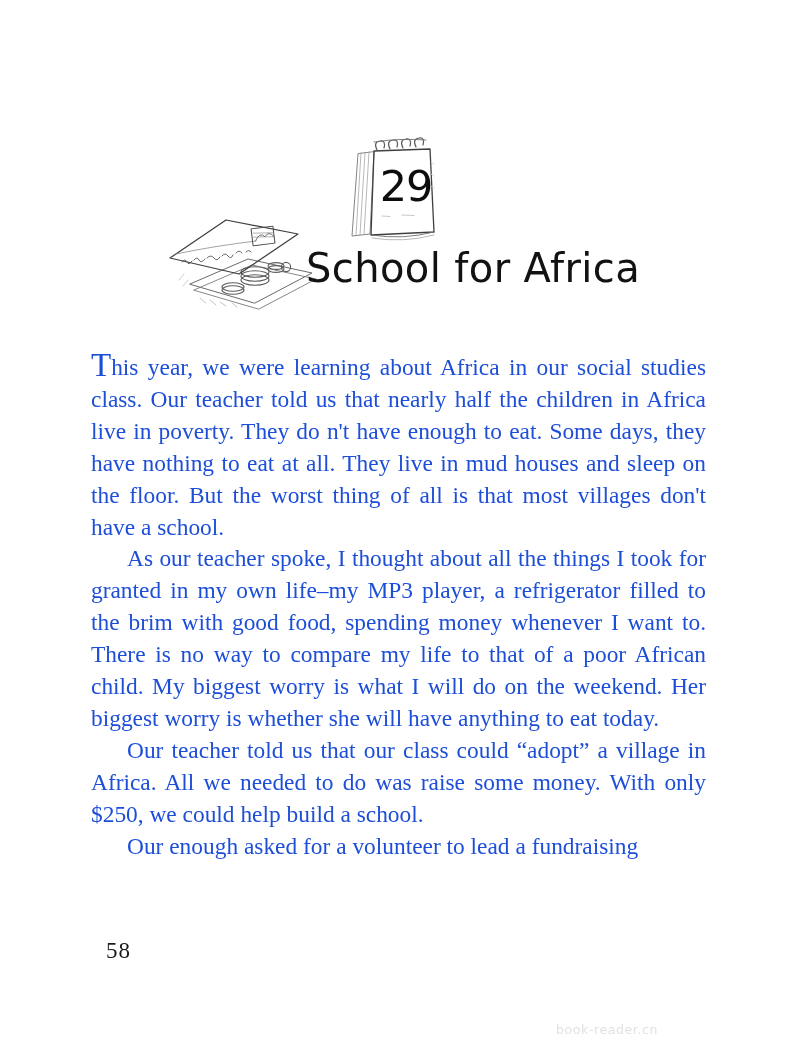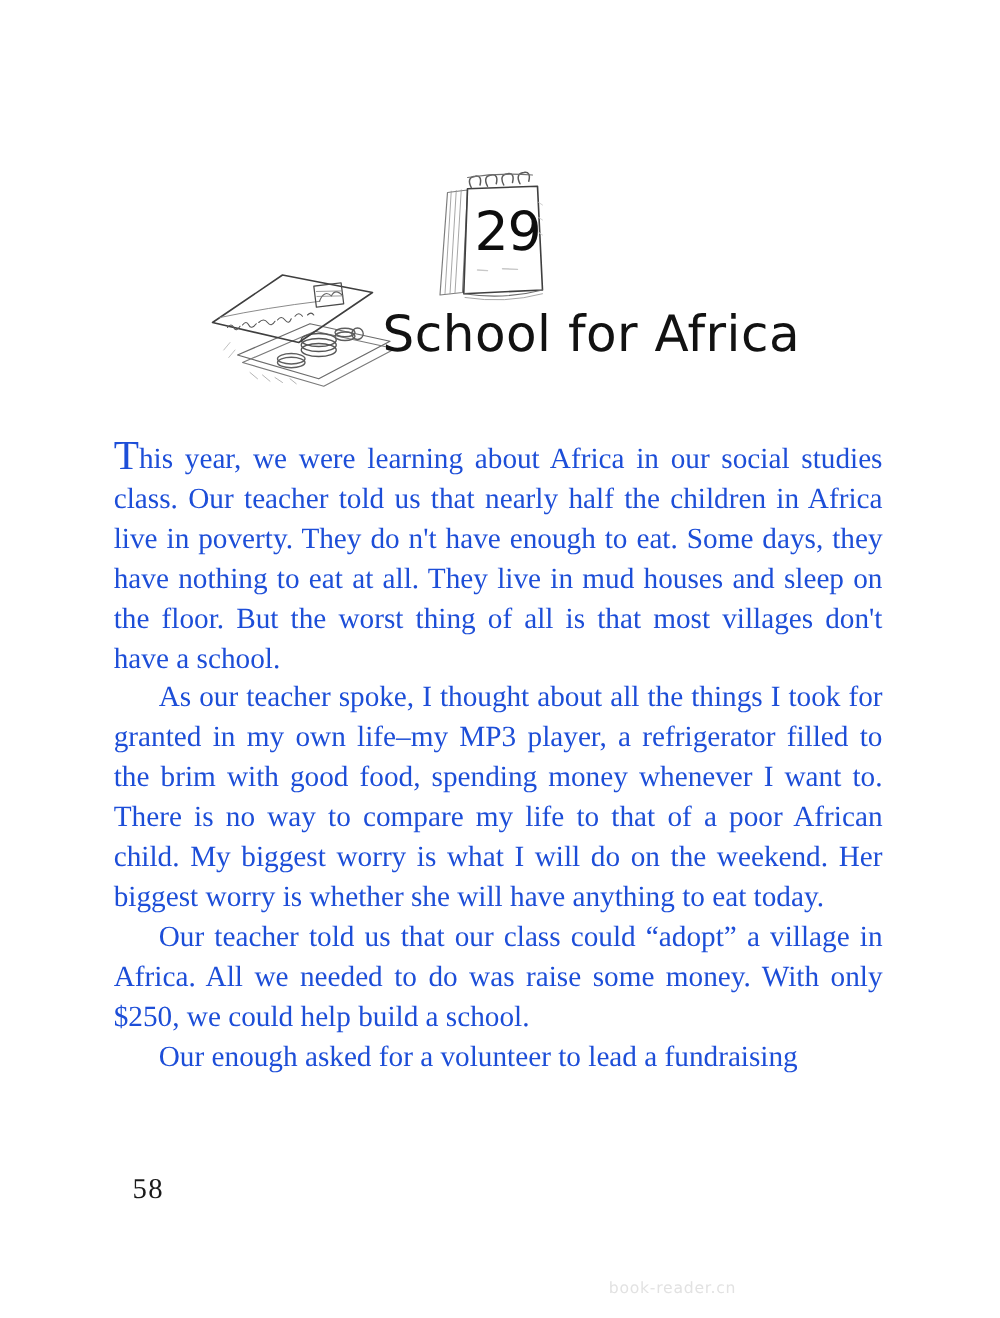--- a/index.html
+++ b/index.html
@@ -125,24 +125,24 @@
     top: 938px;
     font-size: 23px;
     letter-spacing: 1px;
     color: #1a1a1a;
     margin-left: 19px;
   }
 
   
   .watermark {
     position: absolute;
-    left: 487px;
+    left: 468px;
     top: 1022px;
     width: 190px;
-    text-align: left;
+    text-align: right;
     font-family: "DejaVu Sans", "Liberation Sans", sans-serif;
     font-size: 12.5px;
     letter-spacing: 0.6px;
     color: #e2e2e2;
     user-select: none;
   }
 </style>
 </head>
 <body>
 

